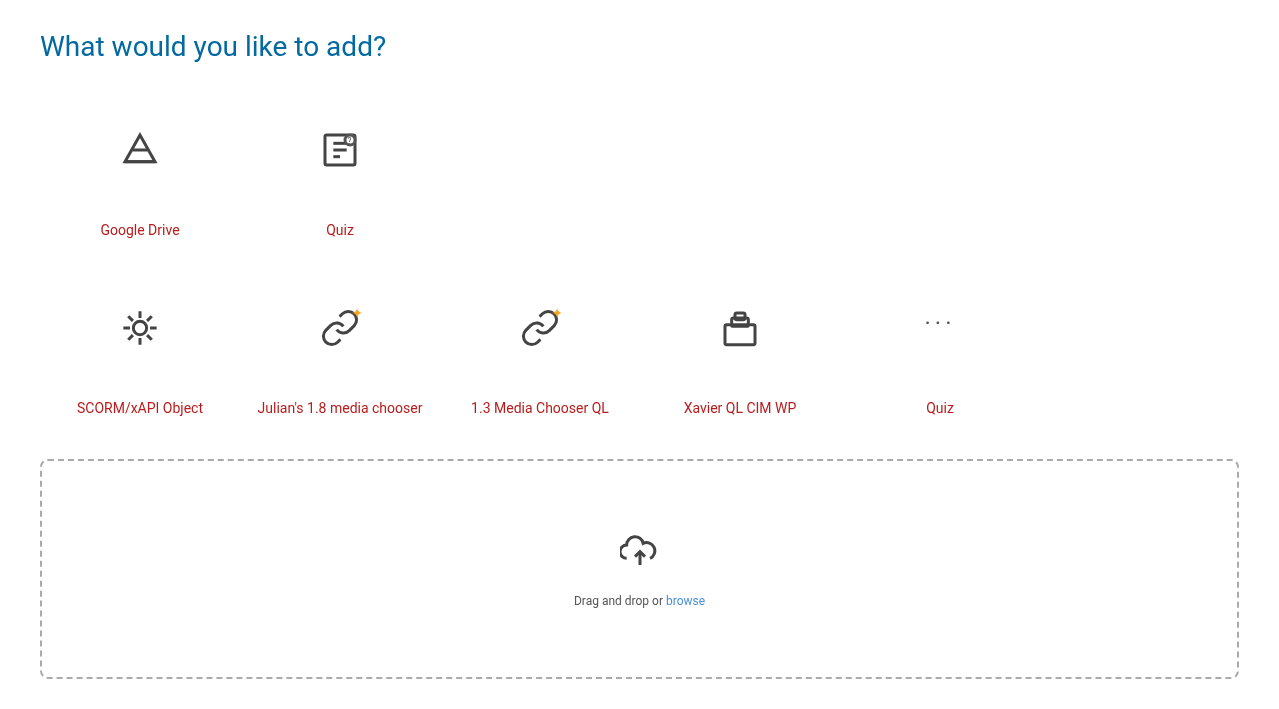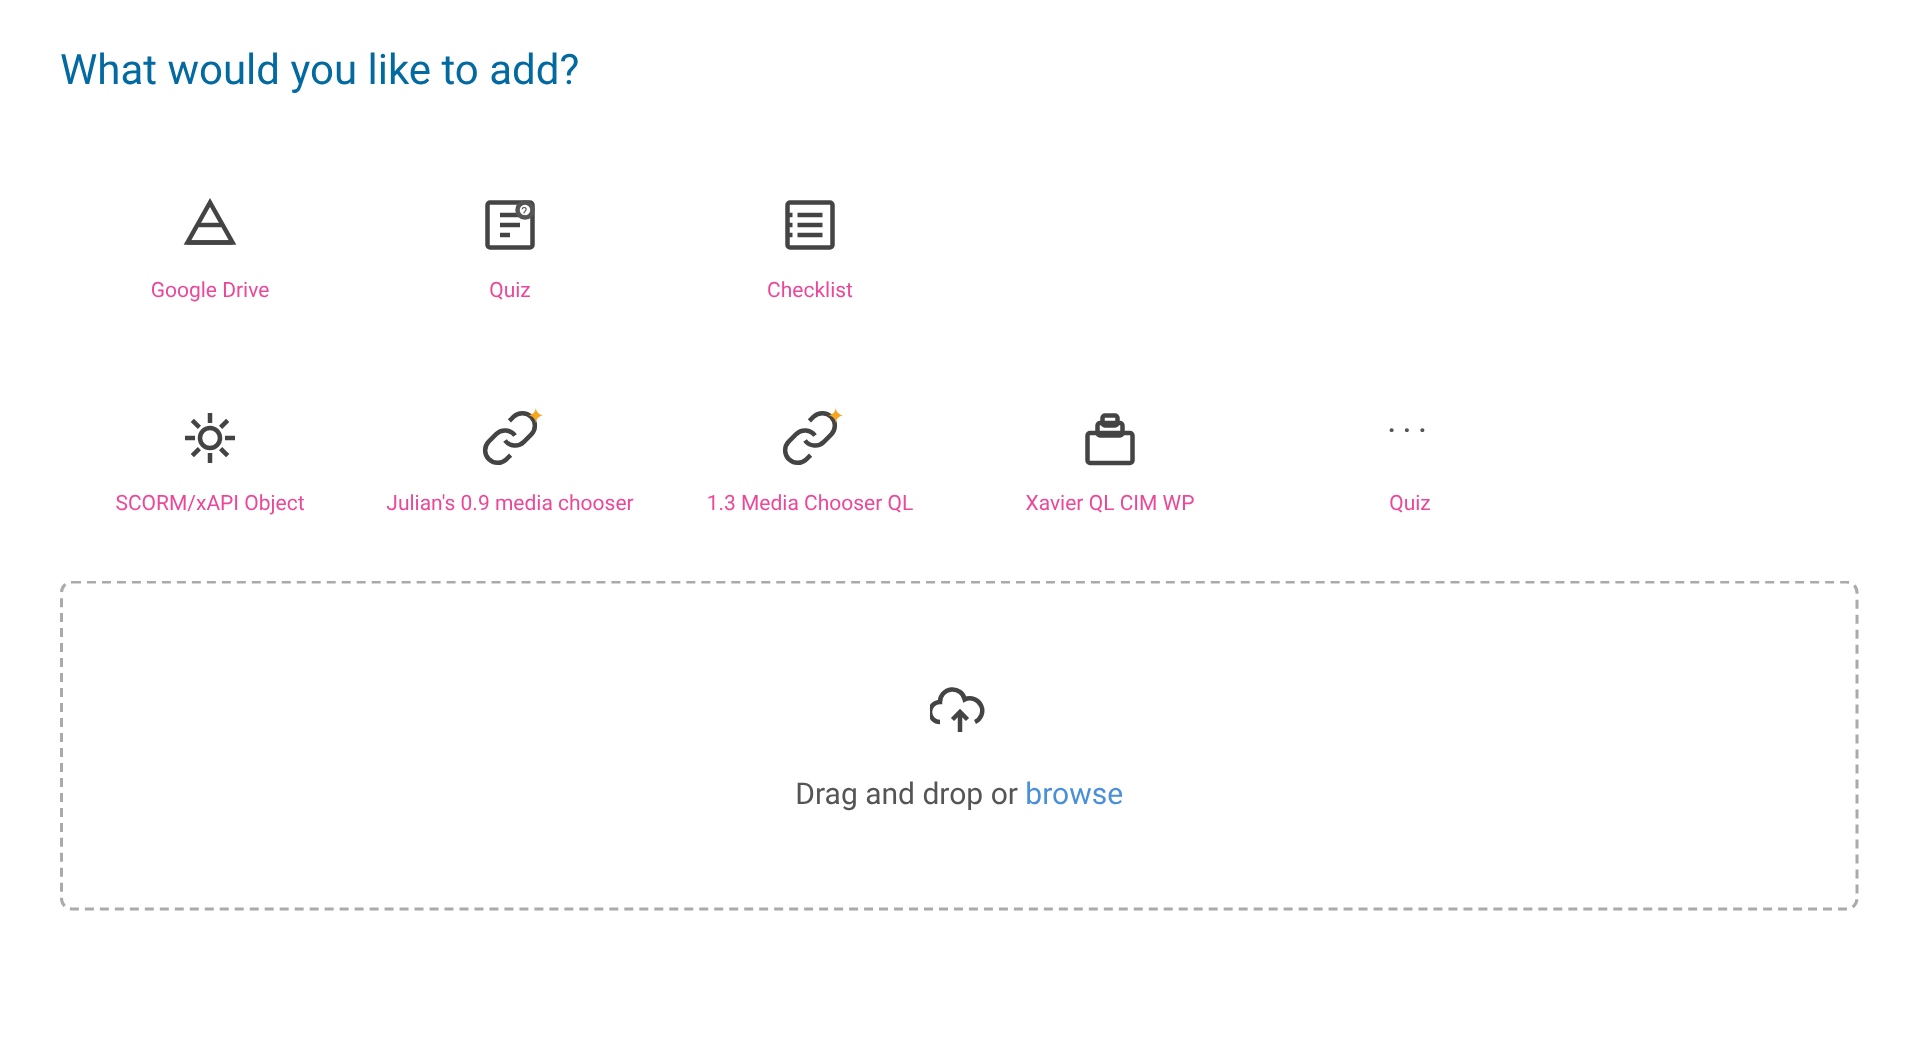--- a/index.html
+++ b/index.html
@@ -43,39 +43,40 @@
       width: 50px;
       height: 50px;
       display: flex;
       align-items: center;
       justify-content: center;
       margin-bottom: 10px;
       position: relative;
     }
     .grid-item .label {
       font-size: 14px;
-      color: #ec4899;
+      color: #b91c1c;
       line-height: 1.3;
+      margin-top: 36px;
     }
     .drop-zone {
       border: 2px dashed #aaa;
       border-radius: 8px;
       margin-top: 20px;
       padding: 60px 20px;
       display: flex;
       flex-direction: column;
       align-items: center;
       justify-content: center;
       min-height: 220px;
     }
     .drop-zone .upload-icon {
       margin-bottom: 20px;
     }
     .drop-zone .drop-text {
-      font-size: 20px;
+      font-size: 12px;
       color: #555;
     }
     .drop-zone .browse-link {
       color: #4a90d9;
       text-decoration: none;
       cursor: pointer;
     }
     .dots {
       font-size: 24px;
       letter-spacing: 4px;
@@ -125,34 +126,20 @@
         <line x1="8" y1="8" x2="16" y2="8"></line>
         <line x1="8" y1="12" x2="16" y2="12"></line>
         <line x1="8" y1="16" x2="12" y2="16"></line>
         <circle cx="18" cy="6" r="3" fill="white" stroke="#555"></circle>
         <text x="16.5" y="8.5" font-size="5" fill="#555" stroke="none">?</text>
       </svg>
     </div>
     <span class="label">Quiz</span>
   </div>
 
-  <div class="grid-item">
-    <div class="icon-area">
-      <svg viewBox="0 0 24 24" stroke="#555" fill="none" stroke-width="1.5">
-        <rect x="3" y="3" width="18" height="18" rx="1"></rect>
-        <line x1="7" y1="8" x2="17" y2="8"></line>
-        <line x1="7" y1="12" x2="17" y2="12"></line>
-        <line x1="7" y1="16" x2="17" y2="16"></line>
-        <line x1="3" y1="8" x2="5" y2="8"></line>
-        <line x1="3" y1="12" x2="5" y2="12"></line>
-        <line x1="3" y1="16" x2="5" y2="16"></line>
-      </svg>
-    </div>
-    <span class="label">Checklist</span>
-  </div>
 
 </div>
 
 <div class="grid-row">
 
 
   <div class="grid-item">
     <div class="icon-area">
       <svg viewBox="0 0 24 24" stroke="#555" fill="none" stroke-width="1.5">
         <circle cx="12" cy="12" r="4"></circle>
@@ -163,21 +150,21 @@
   </div>
 
   <div class="grid-item">
     <div class="icon-area">
       <svg viewBox="0 0 24 24" stroke="#999" fill="none" stroke-width="1.5">
         <path d="M10 13a5 5 0 0 0 7.54.54l3-3a5 5 0 0 0-7.07-7.07l-1.72 1.71"></path>
         <path d="M14 11a5 5 0 0 0-7.54-.54l-3 3a5 5 0 0 0 7.07 7.07l1.71-1.71"></path>
       </svg>
       <span class="spark">✦</span>
     </div>
-    <span class="label">Julian's 0.9 media chooser</span>
+    <span class="label">Julian's 1.8 media chooser</span>
   </div>
 
   <div class="grid-item">
     <div class="icon-area">
       <svg viewBox="0 0 24 24" stroke="#999" fill="none" stroke-width="1.5">
         <path d="M10 13a5 5 0 0 0 7.54.54l3-3a5 5 0 0 0-7.07-7.07l-1.72 1.71"></path>
         <path d="M14 11a5 5 0 0 0-7.54-.54l-3 3a5 5 0 0 0 7.07 7.07l1.71-1.71"></path>
       </svg>
       <span class="spark">✦</span>
     </div>

